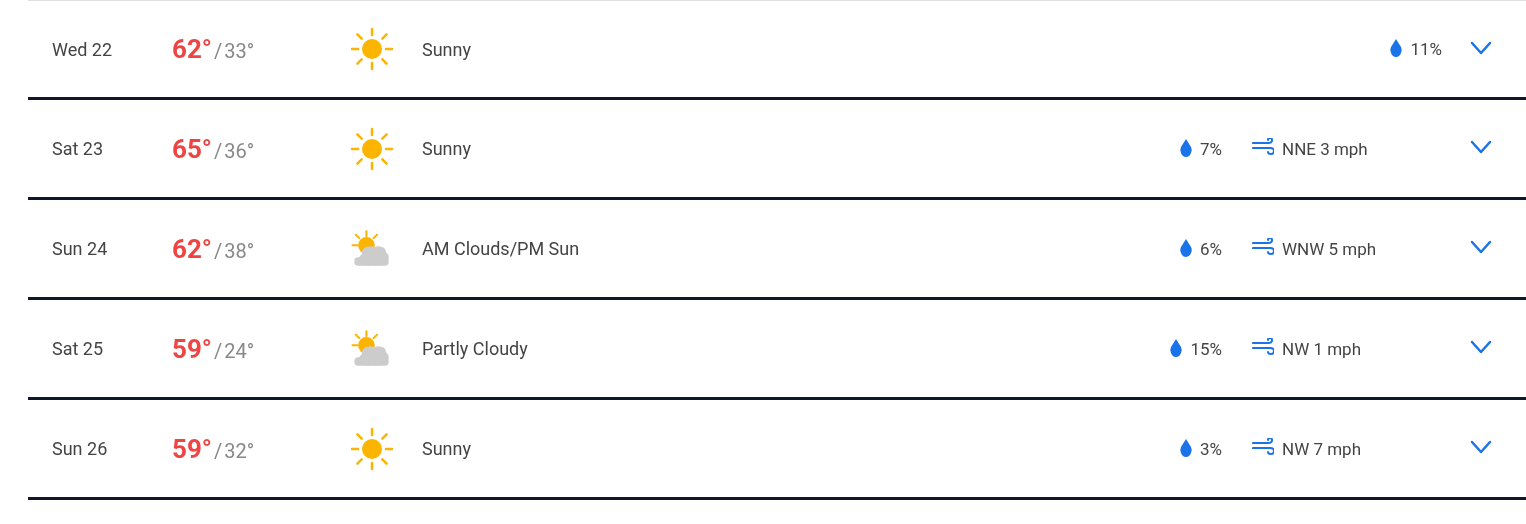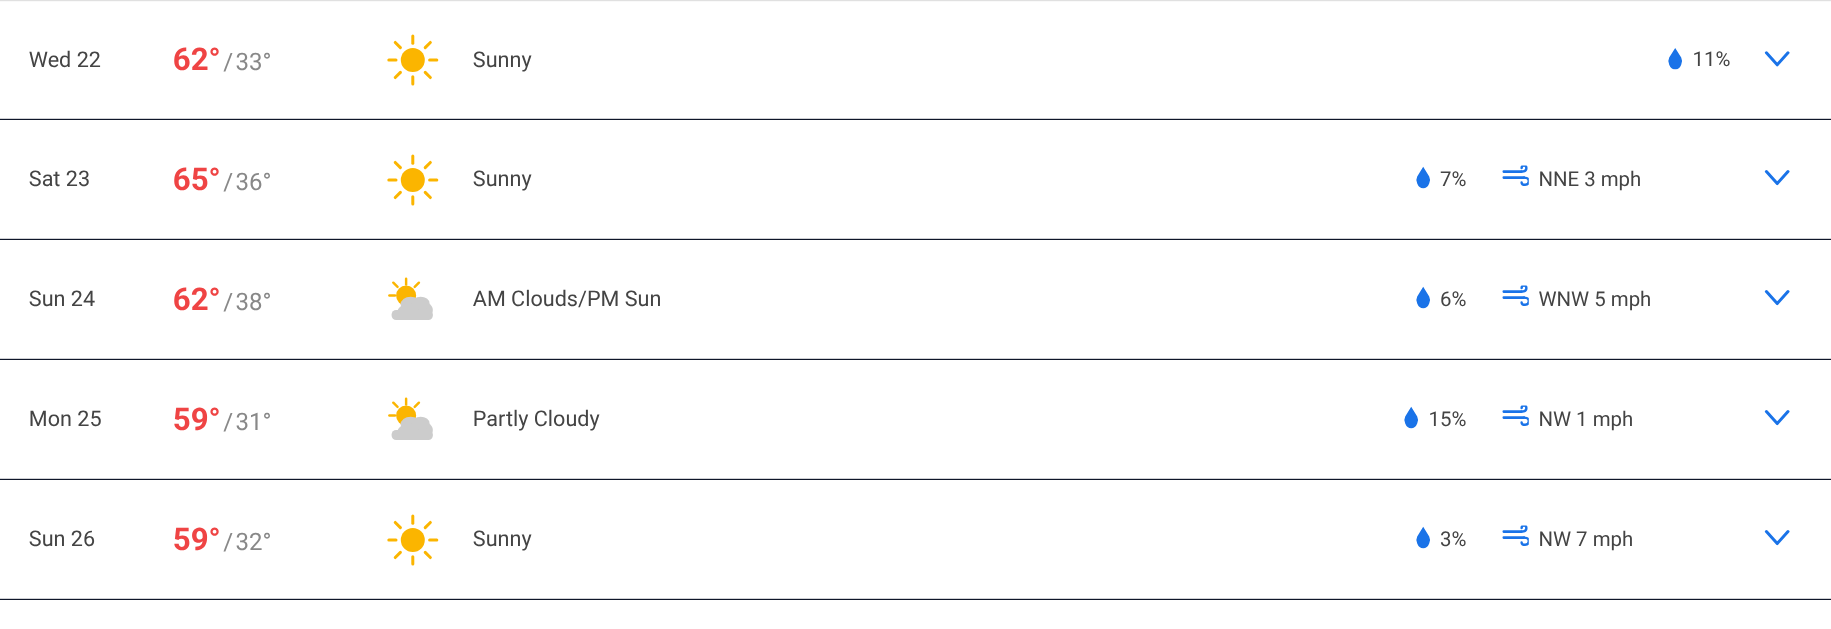--- a/index.html
+++ b/index.html
@@ -7,22 +7,23 @@
       font-family: -apple-system, BlinkMacSystemFont, 'Segoe UI', Roboto, sans-serif;
       background: #fff;
       color: #202124;
       width: 1526px;
     }
 
     .weather-row {
       display: flex;
       align-items: center;
       padding: 18px 24px;
-      border-bottom: 1px solid #0f172a;
+      border-bottom: 3px solid #0f172a;
       min-height: 100px;
+      margin-left: 28px;
     }
 
     .weather-row:first-child {
       border-top: 1px solid #e0e0e0;
     }
 
     .col-day {
       width: 120px;
       font-size: 18px;
       color: #444;
@@ -236,25 +237,25 @@
   </svg></span>
       <span>WNW 5 mph</span>
     </div>
     <div class="col-expand">
       <span><svg width="22" height="14" viewBox="0 0 22 14" xmlns="http://www.w3.org/2000/svg">
     <polyline points="2,2 11,12 20,2" stroke="#1a73e8" stroke-width="2.5" fill="none" stroke-linecap="round" stroke-linejoin="round"></polyline>
   </svg></span>
     </div>
   </div>
     <div class="weather-row">
-    <div class="col-day">Mon 25</div>
+    <div class="col-day">Sat 25</div>
     <div class="col-temp">
       <span class="temp-high">59°</span>
       <span class="temp-sep">/</span>
-      <span class="temp-low">31°</span>
+      <span class="temp-low">24°</span>
     </div>
     <div class="col-icon">
         <svg class="partly-cloudy-icon" viewBox="0 0 56 48" xmlns="http://www.w3.org/2000/svg">
 
     <circle cx="22" cy="20" r="9" fill="#FBB500"></circle>
     <g stroke="#FBB500" stroke-width="2.2" stroke-linecap="round">
       <line x1="22" y1="5" x2="22" y2="10"></line>
       <line x1="7" y1="20" x2="12" y2="20"></line>
       <line x1="10.5" y1="8.5" x2="14.3" y2="12.3"></line>
       <line x1="33.5" y1="8.5" x2="29.7" y2="12.3"></line>

